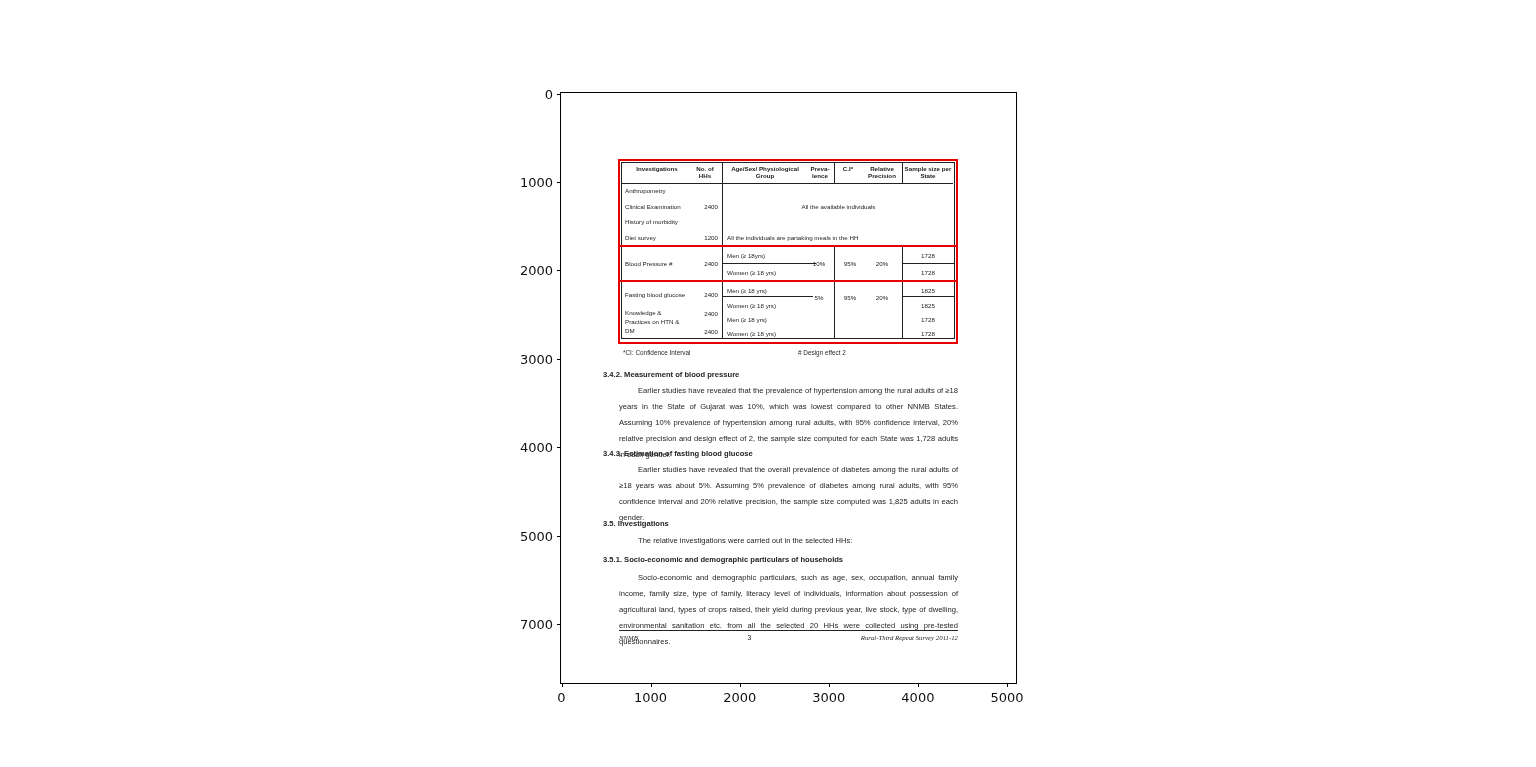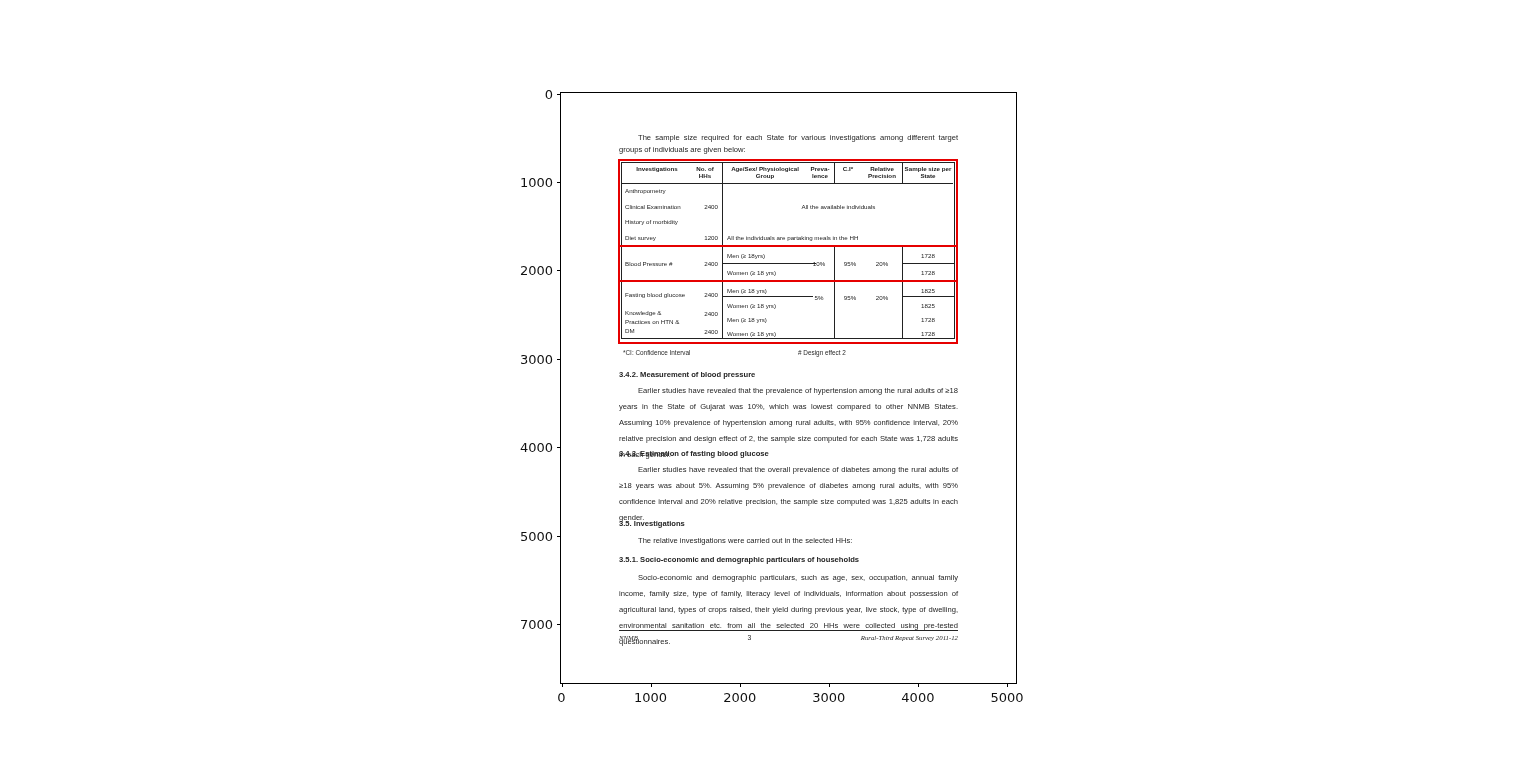--- a/index.html
+++ b/index.html
@@ -12,21 +12,21 @@
   .xticklbl{position:absolute;top:calc(100% + 7px);transform:translateX(-50%);
             font-size:13px;color:#111;white-space:nowrap;}
   .ytickmark{position:absolute;right:100%;width:4px;height:1px;background:#000;}
   .yticklbl{position:absolute;right:calc(100% + 8px);transform:translateY(-50%);
             font-size:13px;color:#111;white-space:nowrap;}
   
   .doc{position:absolute;inset:0;font-family:"Liberation Sans",sans-serif;
        color:#242424;filter:blur(0.2px);}
   .para{position:absolute;left:58px;width:339px;font-size:7.6px;line-height:16px;
         text-align:justify;text-indent:19px;}
-  .head{position:absolute;left:58px;width:339px;font-size:7.6px;font-weight:bold;
+  .head{position:absolute;left:42px;width:339px;font-size:7.6px;font-weight:bold;
         white-space:nowrap;}
   
   .tblwrap{position:absolute;left:57px;top:66px;width:340px;height:185px;
            border:2px solid #e60000;box-sizing:border-box;}
   .blackbox{position:absolute;left:1px;top:1px;width:332px;height:175px;
             border:1px solid #222;}
   .vl{position:absolute;width:1px;background:#222;}
   .hl{position:absolute;height:1px;background:#222;}
   .redline{position:absolute;left:0;width:336px;height:2px;background:#e60000;z-index:3;}
   .t{position:absolute;font-size:6.2px;line-height:7.4px;color:#222;}
@@ -69,21 +69,20 @@
     <span class="yticklbl" style="top:0.5px">0</span>
     <span class="yticklbl" style="top:88.6px">1000</span>
     <span class="yticklbl" style="top:177.2px">2000</span>
     <span class="yticklbl" style="top:265.7px">3000</span>
     <span class="yticklbl" style="top:354.3px">4000</span>
     <span class="yticklbl" style="top:442.8px">5000</span>
     <span class="yticklbl" style="top:531.4px">7000</span>
 
     <div class="doc">
 
-      <div class="para" style="top:39px;line-height:12.4px">The sample size required for each State for various investigations among different target groups of individuals are given below:</div>
 
       <div class="tblwrap">
         <i class="blackbox"></i>
         <i class="hl" style="top:22px;left:1px;width:332px"></i>
         <i class="vl" style="left:102px;top:1px;height:176px"></i>
         <i class="vl" style="left:214px;top:1px;height:21px"></i>
         <i class="vl" style="left:214px;top:86px;height:33px"></i>
         <i class="vl" style="left:214px;top:121px;height:56px"></i>
         <i class="vl" style="left:282px;top:1px;height:21px"></i>
         <i class="vl" style="left:282px;top:86px;height:33px"></i>

